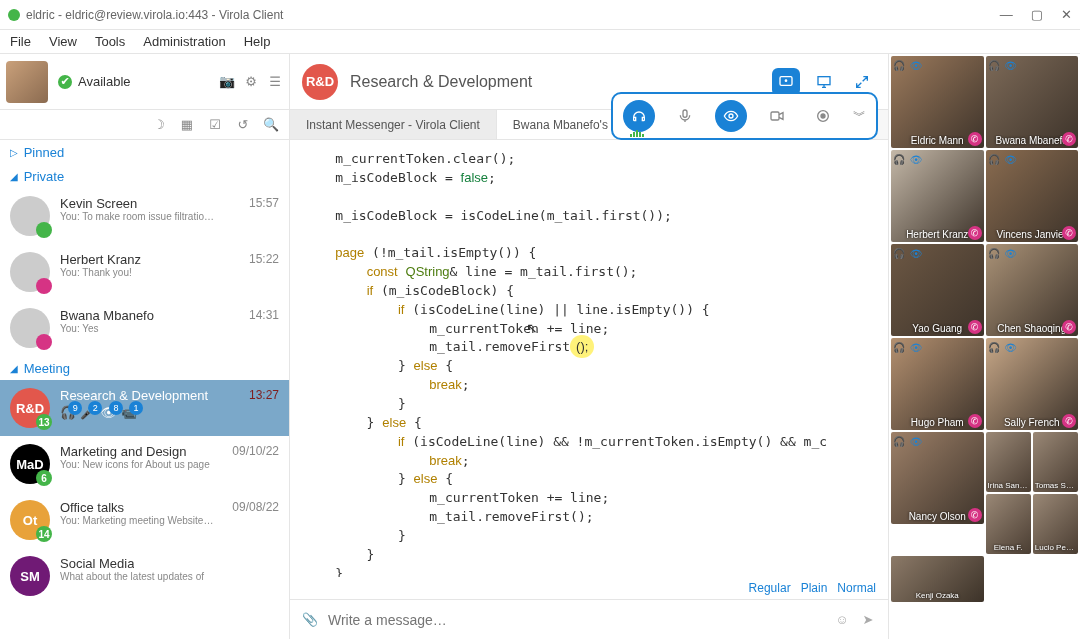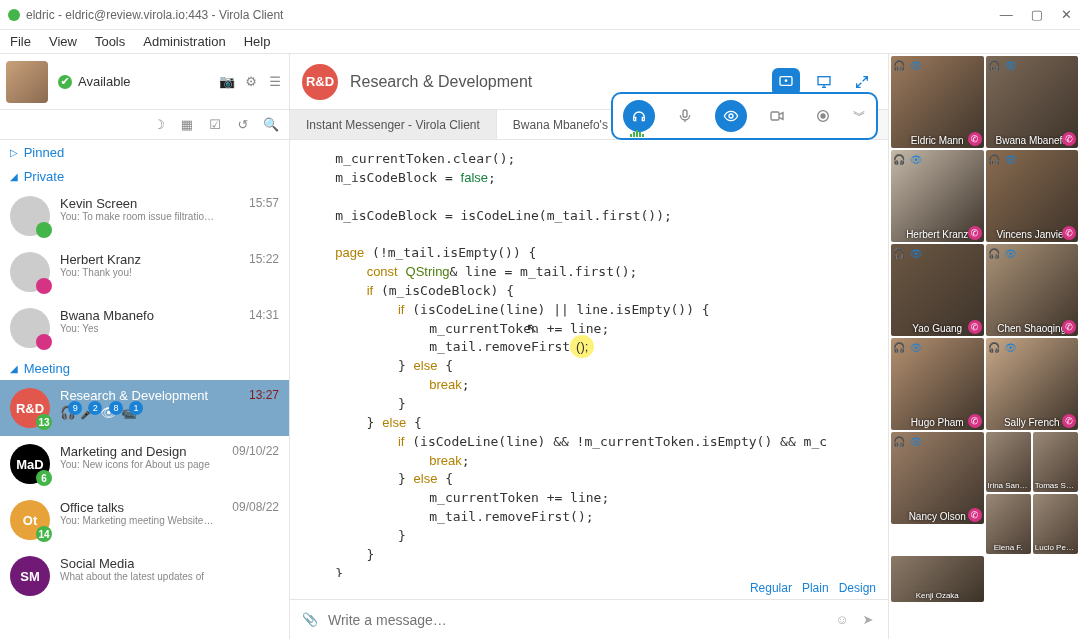--- a/index.html
+++ b/index.html
@@ -267,21 +267,21 @@
         }
     }
 
      (m_isCodeBlock) {
         m_currentToken = removeCodeBlockIndent(m_currentToken);
     }  {<span class="cursor-ptr">↖</span></div>
 
     <div class="format-row">
       <span>Regular</span>
       <span>Plain</span>
-      <span>Design</span>
+      <span>Normal</span>
     </div>
 
     <div class="compose">
       <span class="icon" style="color:#aaa;">📎</span>
       <input placeholder="Write a message…" style="">
       <span class="icon" style="color:#aaa;">☺</span>
       <span class="icon" style="color:#aaa;">➤</span>
     </div>
   </div>
 

